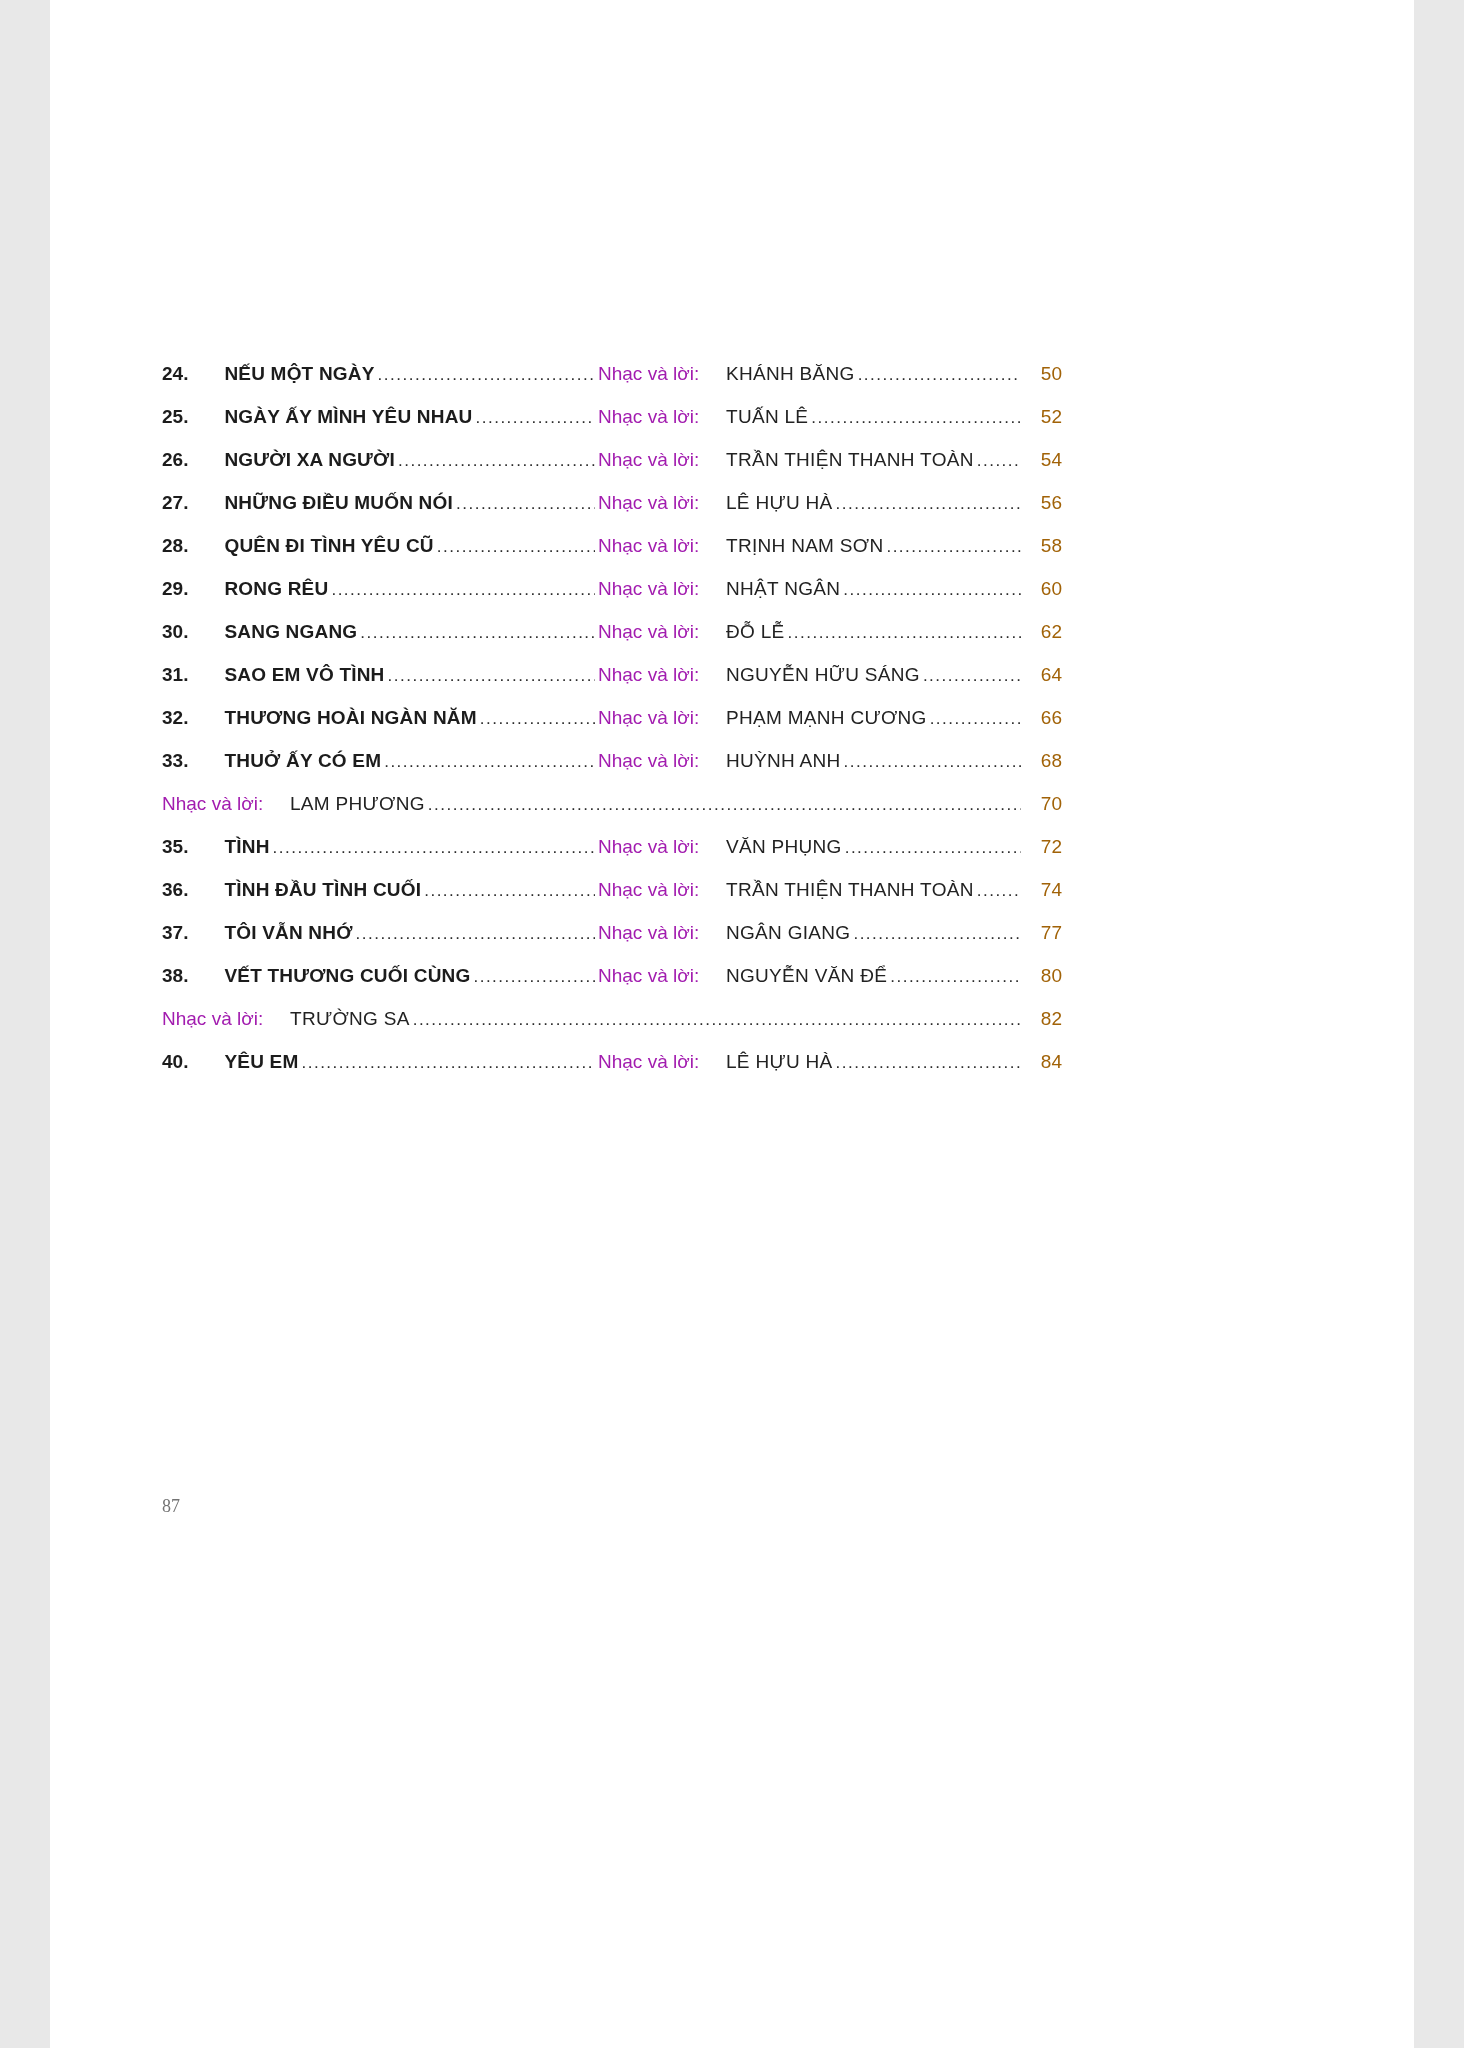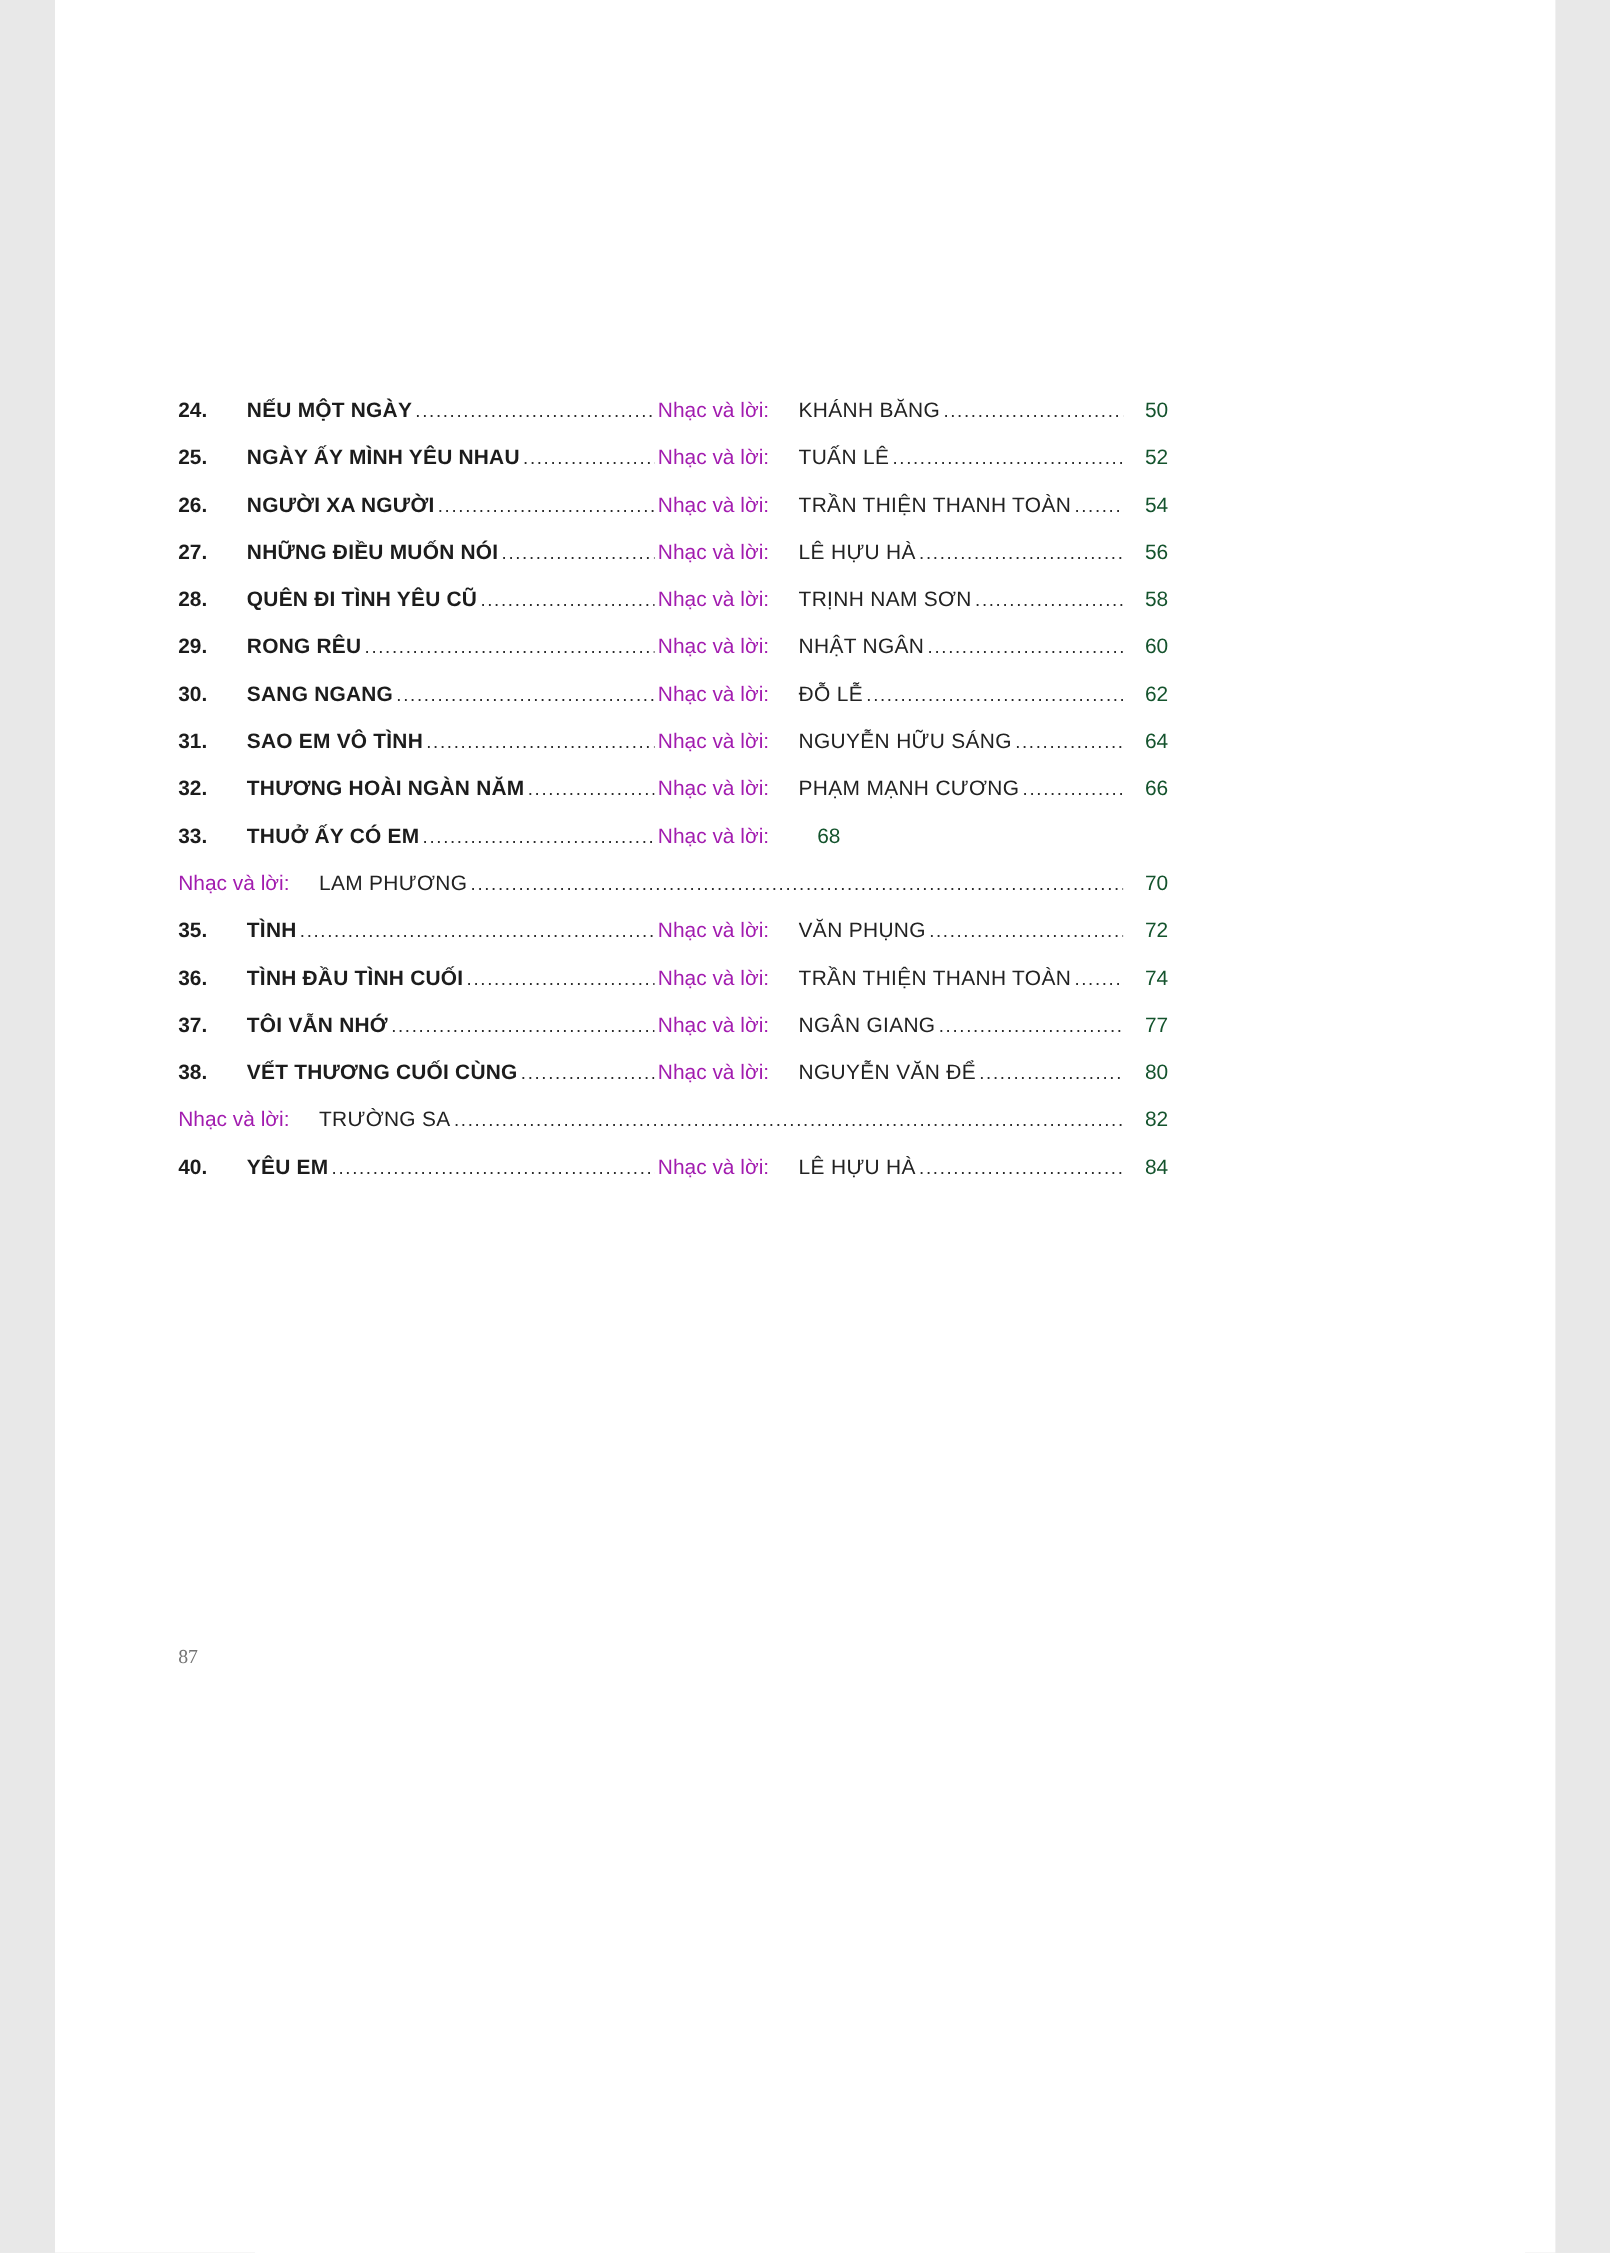--- a/index.html
+++ b/index.html
@@ -70,21 +70,21 @@
   .entry-author {
     white-space: nowrap;
     color: #222222;
     letter-spacing: 0.3px;
   }
   .page-col {
     flex: 0 0 38px;
     width: 38px;
     text-align: right;
     white-space: nowrap;
-    color: #14532d;
+    color: #a16207;
   }
   .footer-pagenum {
     position: absolute;
     left: 112px;
     top: 1496px;
     width: 900px;
     font-family: "Liberation Serif", serif;
     font-size: 18px;
     color: #737373;
   }
@@ -221,20 +221,24 @@
     <span class="page-col">66</span>
   </div>
 
   <div class="toc-row">
     <span class="title-cell">
       <span class="entry-num">33.</span>
       <span class="entry-title">THUỞ ẤY CÓ EM</span>
       <span class="leader"></span>
     </span>
     <span class="ml-label">Nhạc và lời:</span>
+    <span class="author-cell">
+      <span class="entry-author">HUỲNH ANH</span>
+      <span class="leader"></span>
+    </span>
     <span class="page-col">68</span>
   </div>
 
   <div class="toc-row">
     <span class="ml-label">Nhạc và lời:</span>
     <span class="author-cell">
       <span class="entry-author">LAM PHƯƠNG</span>
       <span class="leader"></span>
     </span>
     <span class="page-col">70</span>

